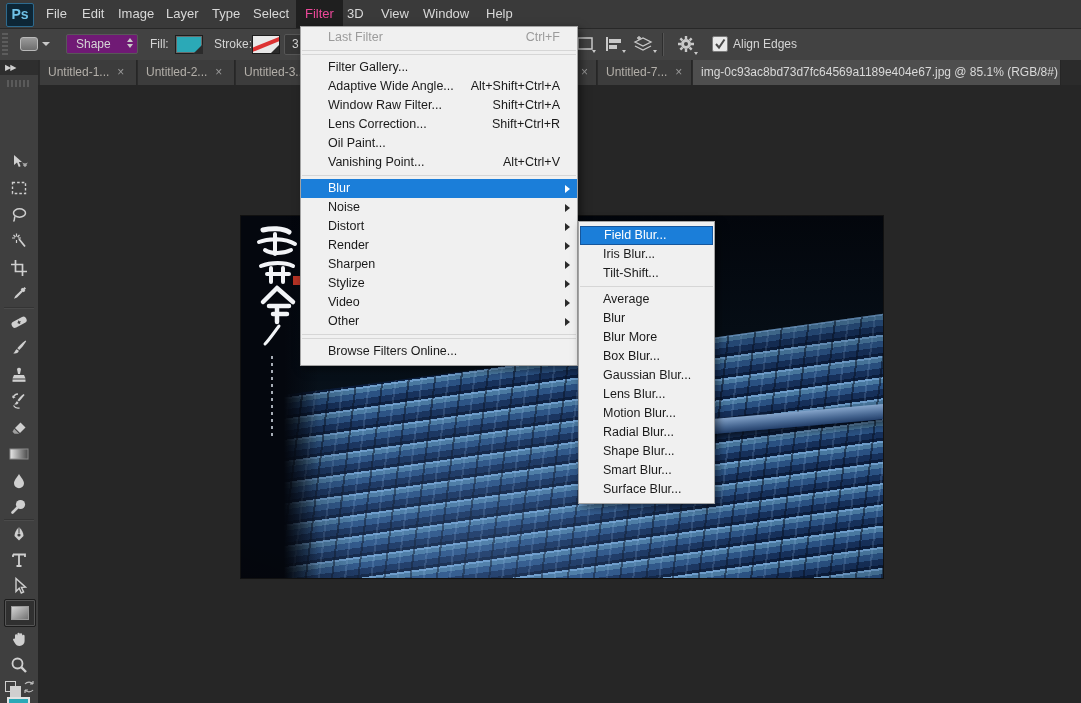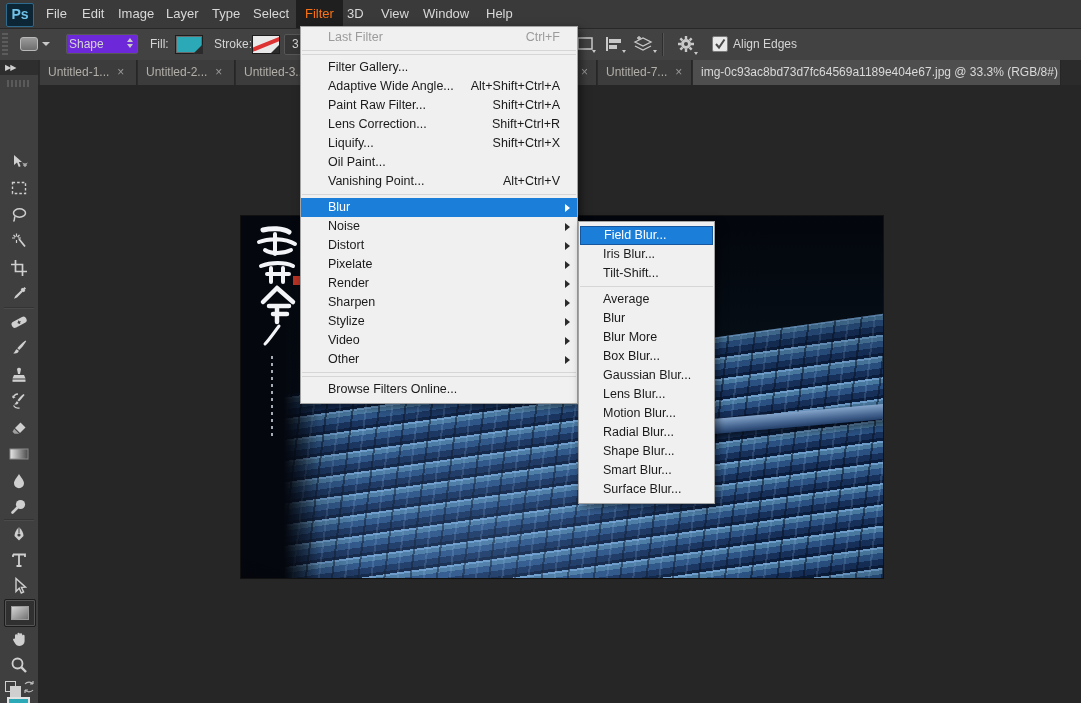--- a/index.html
+++ b/index.html
@@ -9,32 +9,32 @@
   
   .menubar{position:absolute;left:0;top:0;width:1081px;height:28px;background:#3a3a3a;
     border-bottom:1px solid #282828;color:#d8d8d8;font-size:13px;}
   .ps-logo{position:absolute;left:6px;top:3px;width:26px;height:22px;background:#0d2636;
     border:1px solid #2d6a8e;border-radius:2px;color:#6fc1e7;font-weight:bold;font-size:14px;
     text-align:center;line-height:21px;}
   .mb-item{position:absolute;top:0;height:28px;line-height:28px;padding:0 9px;}
   .mb-file{left:37px}.mb-edit{left:73px}.mb-image{left:109px}.mb-layer{left:157px}
   .mb-type{left:203px}.mb-select{left:244px}.mb-filter{left:296px}.mb-3d{left:338px}
   .mb-view{left:372px}.mb-window{left:414px}.mb-help{left:477px}
-  .mb-item.active{background:#1f1f1f;color:#f97316;}
+  .mb-item.active{background:#1f1f1f;color:#ec4899;}
 
   
   .optionsbar{position:absolute;left:0;top:29px;width:1081px;height:31px;background:#424242;
     border-bottom:1px solid #222;color:#d5d5d5;font-size:12px;}
   .ob-grip{position:absolute;left:2px;top:4px;width:6px;height:23px;
     background:repeating-linear-gradient(180deg,#5c5c5c 0 2px,transparent 2px 4px);}
   .ob-toolpreset{position:absolute;left:20px;top:5px;width:34px;height:20px;display:flex;align-items:center;gap:4px;}
   .ob-preset-ico{width:16px;height:12px;border:1px solid #b9b9b9;border-radius:3px;background:linear-gradient(#9a9a9a,#6e6e6e);}
   .caret{width:0;height:0;border-left:4px solid transparent;border-right:4px solid transparent;border-top:4px solid #c9c9c9;}
-  .ob-select{position:absolute;left:66px;top:5px;width:72px;height:20px;background:#6d28d9;
-    border:1px solid #585858;border-radius:2px;line-height:19px;padding-left:2px;box-sizing:border-box;}
+  .ob-select{position:absolute;left:66px;top:5px;width:72px;height:20px;background:#701a75;
+    border:1px solid #585858;border-radius:2px;line-height:19px;padding-left:9px;box-sizing:border-box;}
   .ob-select .updown{position:absolute;right:4px;top:3px;display:flex;flex-direction:column;gap:2px;}
   .ud{width:0;height:0;border-left:3.5px solid transparent;border-right:3.5px solid transparent;}
   .ud.up{border-bottom:4px solid #c9c9c9}.ud.down{border-top:4px solid #c9c9c9}
   .ob-label-fill{position:absolute;left:150px;top:8px;}
   .ob-fill-swatch{position:absolute;left:175px;top:6px;width:26px;height:17px;border:1px solid #1d1d1d;box-shadow:0 0 0 1px #6a6a6a inset;}
   .swatch-caret{position:absolute;right:-1px;bottom:-1px;width:0;height:0;
     border-left:5px solid transparent;border-top:5px solid transparent;border-right:5px solid #2b2b2b;border-bottom:5px solid #2b2b2b;}
   .ob-label-stroke{position:absolute;left:214px;top:8px;}
   .ob-stroke-swatch{position:absolute;left:252px;top:6px;width:26px;height:17px;background:#e9e9e9;
     border:1px solid #1d1d1d;overflow:hidden;}
@@ -215,21 +215,21 @@
     <div class="tab" style="left:198px;width:96px">
       <span>Untitled-3..</span>
     </div>
     <div class="tab" style="left:537px;width:22px;padding:0 6px;">
       <span class="x" style="margin-left:0">×</span>
     </div>
     <div class="tab" style="left:560px;width:94px">
       <span>Untitled-7...</span><span class="x">×</span>
     </div>
     <div class="tab active" style="left:655px;width:368px">
-      <span>img-0c93ac8bd73d7fc64569a1189e404e67.jpg @ 33.3% (RGB/8#)</span>
+      <span>img-0c93ac8bd73d7fc64569a1189e404e67.jpg @ 85.1% (RGB/8#)</span>
     </div>
   </div>
 
   <div class="toolbar">
     <div class="tb-head">▶▶</div>
     <div class="tb-grip"></div>
 
     <div class="tool" style="top:90px">
       <svg width="18" height="18" viewBox="0 0 18 18">
         <path d="M4 2 L4 12 L7 9.5 L8.8 14 L10.6 13.2 L8.8 9 L12 9 Z" fill="#cfcfcf"></path>
@@ -405,30 +405,26 @@
     <div class="msep"></div>
     <div class="msep"></div>
     <div class="mi">
       <span>Filter Gallery...</span>
     </div>
     <div class="mi">
       <span>Adaptive Wide Angle...</span>
       <span class="sc">Alt+Shift+Ctrl+A</span>
     </div>
     <div class="mi">
-      <span>Paint Raw Filter...</span>
+      <span>Window Raw Filter...</span>
       <span class="sc">Shift+Ctrl+A</span>
     </div>
     <div class="mi">
       <span>Lens Correction...</span>
       <span class="sc">Shift+Ctrl+R</span>
-    </div>
-    <div class="mi">
-      <span>Liquify...</span>
-      <span class="sc">Shift+Ctrl+X</span>
     </div>
     <div class="mi">
       <span>Oil Paint...</span>
     </div>
     <div class="mi">
       <span>Vanishing Point...</span>
       <span class="sc">Alt+Ctrl+V</span>
     </div>
     <div class="msep"></div>
     <div class="mi sel">
@@ -437,24 +433,20 @@
     </div>
     <div class="mi">
       <span>Noise</span>
       <span class="sub-arrow"></span>
     </div>
     <div class="mi">
       <span>Distort</span>
       <span class="sub-arrow"></span>
     </div>
     <div class="mi">
-      <span>Pixelate</span>
-      <span class="sub-arrow"></span>
-    </div>
-    <div class="mi">
       <span>Render</span>
       <span class="sub-arrow"></span>
     </div>
     <div class="mi">
       <span>Sharpen</span>
       <span class="sub-arrow"></span>
     </div>
     <div class="mi">
       <span>Stylize</span>
       <span class="sub-arrow"></span>

